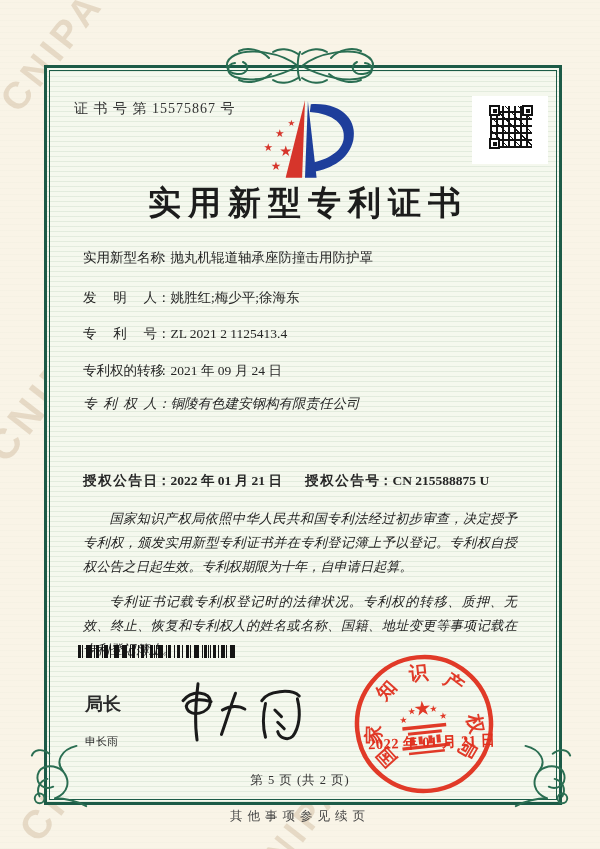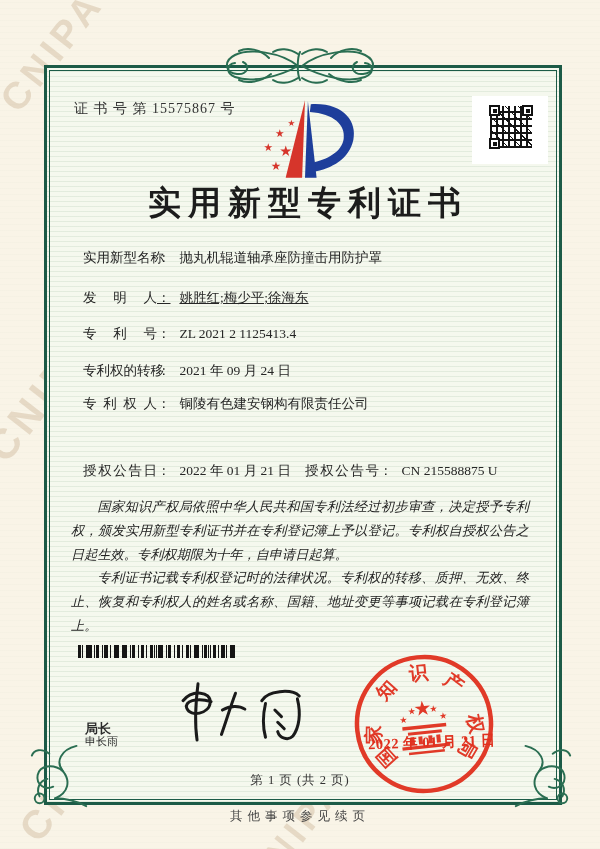--- a/index.html
+++ b/index.html
@@ -35,34 +35,34 @@
       repeating-linear-gradient(0deg,#151515 0 2px,transparent 2px 7px),
       repeating-linear-gradient(45deg,transparent 0 4px,#151515 4px 5px,transparent 5px 9px);}
   .fp{position:absolute;width:11px;height:11px;border:2.5px solid #111;background:#fff;box-sizing:border-box;}
   .fp::after{content:"";position:absolute;left:2px;top:2px;width:4px;height:4px;background:#111;}
   .fp.tl{left:2px;top:2px;} .fp.tr{right:2px;top:2px;} .fp.bl{left:2px;bottom:2px;}
   .title{position:absolute;left:0;right:0;top:181px;text-align:center;
     font-size:33px;font-weight:bold;letter-spacing:7px;color:#1c1c1c;margin-left:16px;}
   
   .row{position:absolute;left:83px;font-size:13.5px;white-space:nowrap;color:#262626;}
   .flabel{display:inline-block;width:74px;text-align:justify;text-align-last:justify;vertical-align:bottom;}
-  .fvalue{margin-left:9px;}
+  .fvalue{}
   .grant-no{position:absolute;left:222px;top:0;}
   
   .body-text{position:absolute;left:71px;top:495px;width:458px;font-size:13.2px;
     line-height:1.8;text-align:justify;color:#222;font-style:italic;}
-  .body-text p{margin:0;text-indent:2em;}
+  .body-text p{margin:12px;text-indent:2em;}
   
   .barcode{position:absolute;left:78px;top:645px;width:158px;height:13px;
     background-image:
       repeating-linear-gradient(90deg,#141414 0 1.5px,transparent 1.5px 4px),
       repeating-linear-gradient(90deg,#141414 0 2.5px,transparent 2.5px 9px),
       repeating-linear-gradient(90deg,#141414 0 1px,transparent 1px 13px);}
   
-  .signer-title{position:absolute;left:85px;top:692px;font-size:13px;font-weight:600;margin-top:28px;}
+  .signer-title{position:absolute;left:85px;top:692px;font-size:18px;font-weight:600;}
   .signer-name{position:absolute;left:85px;top:734px;font-size:11px;font-weight:400;}
   .signature{position:absolute;left:168px;top:676px;}
   
   .seal{position:absolute;left:349px;top:649px;width:150px;height:150px;transform:rotate(-6deg);opacity:0.95;}
   .seal text{font-family:"Liberation Serif","DejaVu Serif",serif;}
   .seal-date{position:absolute;left:368px;top:733px;width:130px;font-size:14.5px;
     color:#e0301e;letter-spacing:0.5px;transform:rotate(-2deg);font-weight:600;white-space:nowrap;}
   
   .pagination{position:absolute;left:0;right:0;top:772px;text-align:center;font-size:12.5px;letter-spacing:1px;color:#333;}
   .footer-note{position:absolute;left:0;right:0;top:808px;text-align:center;font-size:12.5px;letter-spacing:5px;color:#444;}
@@ -146,33 +146,33 @@
       <div class="fp tr"></div>
       <div class="fp bl"></div>
     </div>
   </div>
 
   <div class="title">实用新型专利证书</div>
 
   <div class="row" style="top:249px;">
     <span class="flabel">实用新型名称</span><span>：</span><span class="fvalue">抛丸机辊道轴承座防撞击用防护罩</span>
   </div>
-  <div class="row" style="top:289px;text-decoration:underline;">
+  <div class="row" style="top:289px;">
     <span class="flabel">发明人</span><span>：</span><span class="fvalue">姚胜红;梅少平;徐海东</span>
   </div>
   <div class="row" style="top:325px;">
     <span class="flabel">专利号</span><span>：</span><span class="fvalue">ZL 2021 2 1125413.4</span>
   </div>
   <div class="row" style="top:362px;">
     <span class="flabel">专利权的转移</span><span>：</span><span class="fvalue">2021 年 09 月 24 日</span>
   </div>
-  <div class="row" style="top:395px;">
+  <div class="row" style="top:395px;font-style:italic;">
     <span class="flabel">专利权人</span><span>：</span><span class="fvalue">铜陵有色建安钢构有限责任公司</span>
   </div>
-  <div class="row" style="top:462px;">
+  <div class="row" style="top:472px;font-weight:bold;">
     <span class="flabel">授权公告日</span><span>：</span><span class="fvalue">2022 年 01 月 21 日</span>
     <span class="grant-no">
       <span class="flabel">授权公告号</span><span>：</span><span class="fvalue">CN 215588875 U</span>
     </span>
   </div>
 
   <div class="body-text">
     <p>国家知识产权局依照中华人民共和国专利法经过初步审查，决定授予专利权，颁发实用新型专利证书并在专利登记簿上予以登记。专利权自授权公告之日起生效。专利权期限为十年，自申请日起算。</p>
     <p>专利证书记载专利权登记时的法律状况。专利权的转移、质押、无效、终止、恢复和专利权人的姓名或名称、国籍、地址变更等事项记载在专利登记簿上。</p>
   </div>
@@ -218,17 +218,17 @@
       <rect x="60" y="87" width="4" height="8"></rect>
       <rect x="68" y="87" width="4" height="8"></rect>
       <rect x="78" y="87" width="4" height="8"></rect>
       <rect x="86" y="87" width="4" height="8"></rect>
       <rect x="51" y="96" width="48" height="3.5"></rect>
       <rect x="57" y="102" width="36" height="2.5"></rect>
     </g>
   </svg>
   <div class="seal-date">2022 年 01 月 21 日</div>
 
-  <div class="pagination">第 1 页 (共 2 页)</div>
+  <div class="pagination">第 5 页 (共 2 页)</div>
 
   <div class="footer-note">其他事项参见续页</div>
 
 </div>
 
 </body></html>

